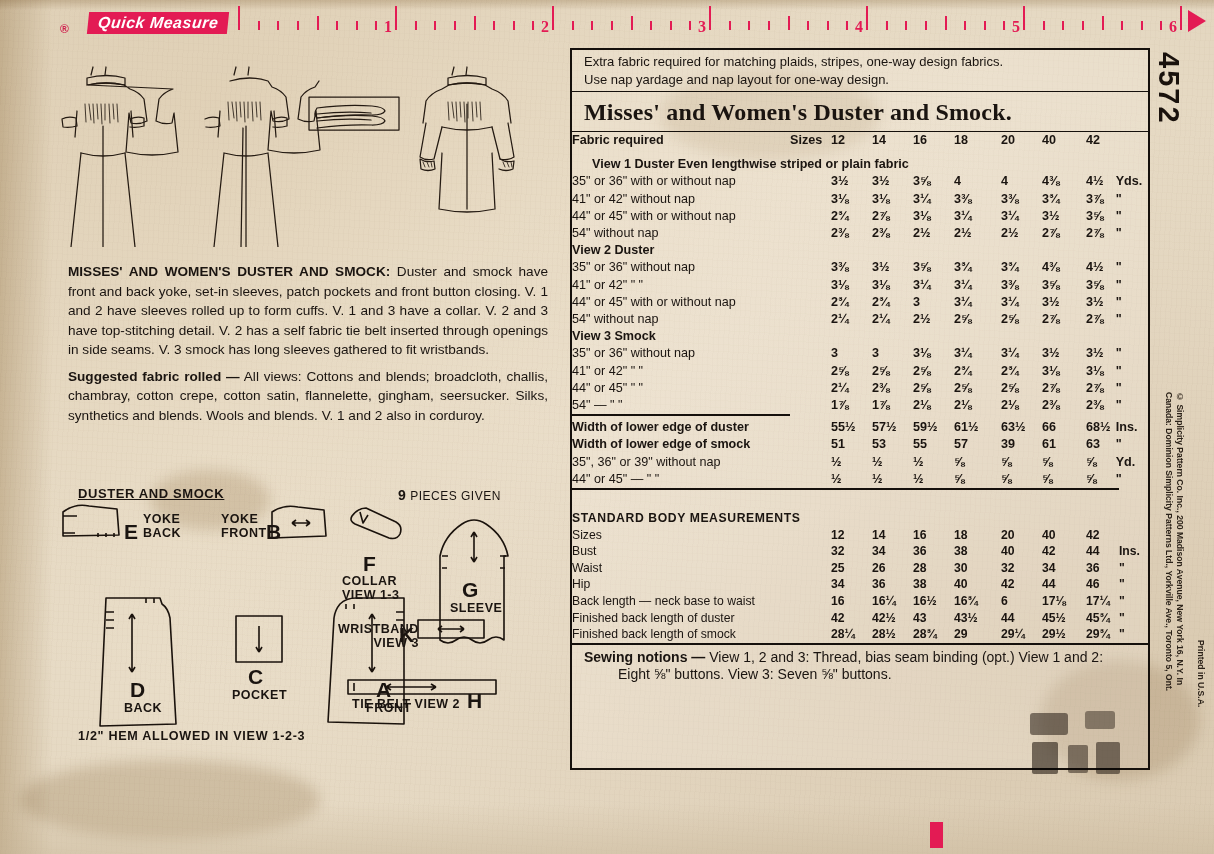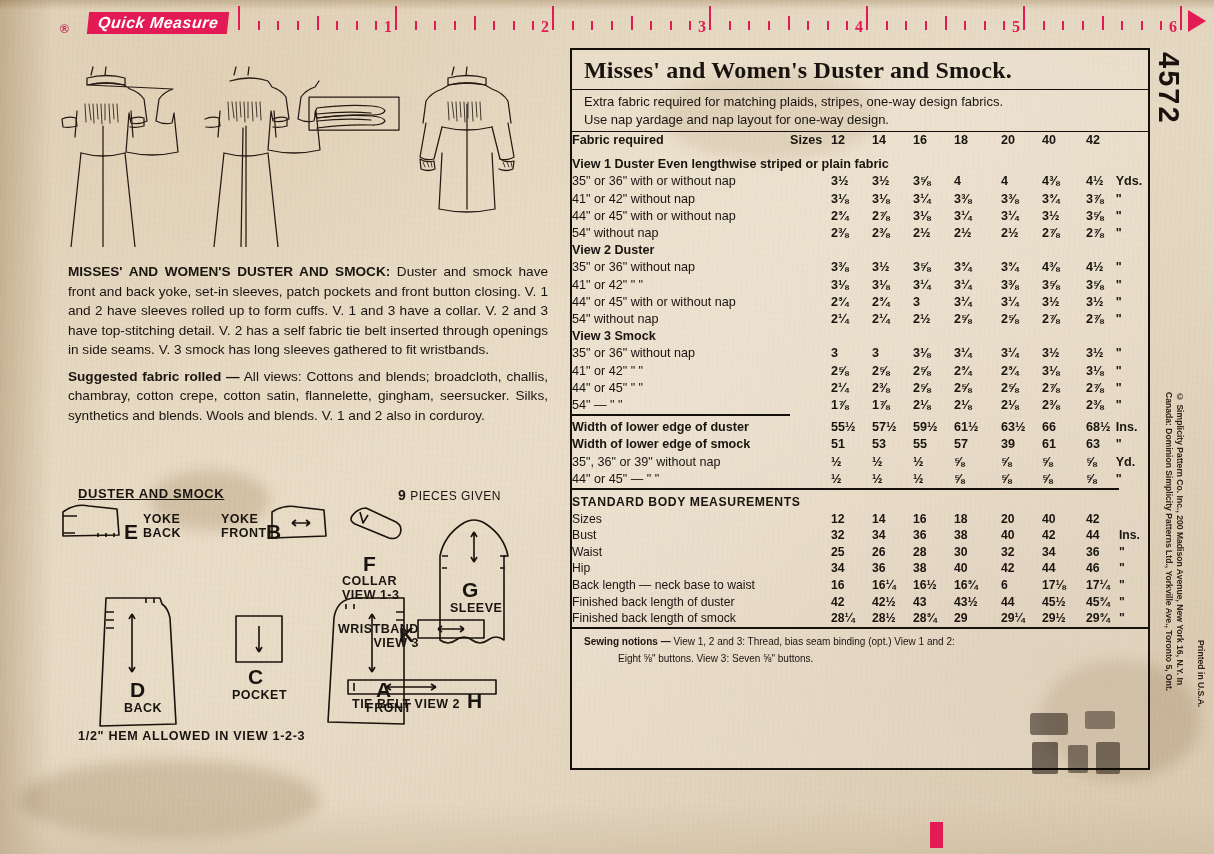--- a/index.html
+++ b/index.html
@@ -86,21 +86,21 @@
   table.t{width:100%;border-collapse:collapse;font-size:12.6px;}
   table.t td{padding:0;white-space:nowrap;vertical-align:baseline;line-height:17.2px;}
   td.lab{padding-left:12px;margin-top:17px;}
   td.num{text-align:left;font-weight:bold;}
   td.unit{text-align:left;font-weight:bold;padding-left:2px;}
   .b{font-weight:bold;}
   .secthead td{font-weight:bold;padding-top:3px;}
   .thickrule{border-top:2.3px solid #15100c;}
   #sbm{font-size:12.2px;}
   #sbm td{line-height:16.6px;}
-  #notions{font-size:10px;line-height:17px;padding:4px 8px 4px 12px;}
+  #notions{font-size:14px;line-height:17px;padding:4px 8px 4px 12px;}
   #notions .ind{padding-left:34px;display:block;}
 
   
   .tear{position:absolute;background:#d8c9ad;mix-blend-mode:multiply;opacity:.55;}
   #botband{position:absolute;left:0;bottom:0;width:1214px;height:52px;
     background:linear-gradient(180deg, rgba(205,188,158,.0), rgba(198,180,150,.45));}
   #redmark{position:absolute;left:930px;bottom:6px;width:13px;height:26px;background:#e31b54;}
   .stamp{position:absolute;filter:blur(.6px);opacity:.75;mix-blend-mode:multiply;}
 </style>
 </head>
@@ -314,25 +314,25 @@
   <span class="plab pL" style="left:318px;top:178px;">A</span>
   <span class="plab pS" style="left:308px;top:201px;">FRONT</span>
   <span class="plab pS" style="left:280px;top:122px;text-align:right;">WRISTBAND<br>VIEW 3</span>
   <span class="plab pL" style="left:341px;top:123px;">K</span>
   <span class="plab pS" style="left:294px;top:197px;">TIE  BELT  VIEW 2</span>
   <span class="plab pL" style="left:409px;top:189px;">H</span>
 </div>
 <div id="hemline">1/2" HEM ALLOWED IN  VIEW 1-2-3</div>
 
 <div id="specbox">
-  <div id="spectitle" class="hdline">Misses' and Women's Duster and Smock.</div>
   <div id="extra" class="hdline">
     <div>Extra fabric required for matching plaids, stripes, one-way design fabrics.</div>
     <div>Use nap yardage and nap layout for one-way design.</div>
   </div>
+  <div id="spectitle" class="hdline">Misses' and Women's Duster and Smock.</div>
 
   <table class="t">
     <colgroup>
       <col style="width:218px">
         <col style="width:41px">
         <col style="width:41px">
         <col style="width:41px">
       <col style="width:41px">
         <col style="width:47px">
         <col style="width:41px">
@@ -346,21 +346,21 @@
           <td class="num" style="padding-bottom: 3px;">12</td>
           <td class="num" style="padding-bottom: 3px;">14</td>
           <td class="num" style="padding-bottom: 3px;">16</td>
           <td class="num" style="padding-bottom: 3px;">18</td>
           <td class="num" style="padding-bottom: 3px;">20</td>
           <td class="num" style="padding-bottom: 3px;">40</td>
           <td class="num" style="padding-bottom: 3px;">42</td>
           <td class="unit" style="padding-bottom: 3px;"></td>
         </tr>
         <tr class="secthead">
-          <td class="lab b" colspan="9" style="white-space: nowrap; padding-top: 4px;">View 1   Duster   Even lengthwise striped or plain fabric</td>
+          <td class="lab b" colspan="9" style="white-space: nowrap; padding-top: 4px; padding-left: 20px;">View 1   Duster   Even lengthwise striped or plain fabric</td>
         </tr>
         <tr>
           <td class="lab">35" or 36" with or without nap</td>
           <td class="num" style="width: 0px;"></td>
           <td class="num">3½</td>
           <td class="num">3½</td>
           <td class="num">3⅝</td>
           <td class="num">4</td>
           <td class="num">4</td>
           <td class="num">4⅜</td>
@@ -563,21 +563,21 @@
         <col style="width:41px">
         <col style="width:41px">
       <col style="width:41px">
         <col style="width:47px">
         <col style="width:41px">
         <col style="width:44px">
         <col>
     </colgroup>
     <tbody id="sbm-body">
         <tr class="secthead">
-          <td class="lab thickrule" colspan="9" style="letter-spacing: 0.6px; padding-top: 4px;">STANDARD BODY MEASUREMENTS</td>
+          <td class="lab thickrule" colspan="9" style="letter-spacing: 0.6px; padding-top: 20px;">STANDARD BODY MEASUREMENTS</td>
         </tr>
         <tr>
           <td class="lab">Sizes</td>
           <td class="num" style="width: 0px;"></td>
           <td class="num b">12</td>
           <td class="num b">14</td>
           <td class="num b">16</td>
           <td class="num b">18</td>
           <td class="num b">20</td>
           <td class="num b">40</td>

